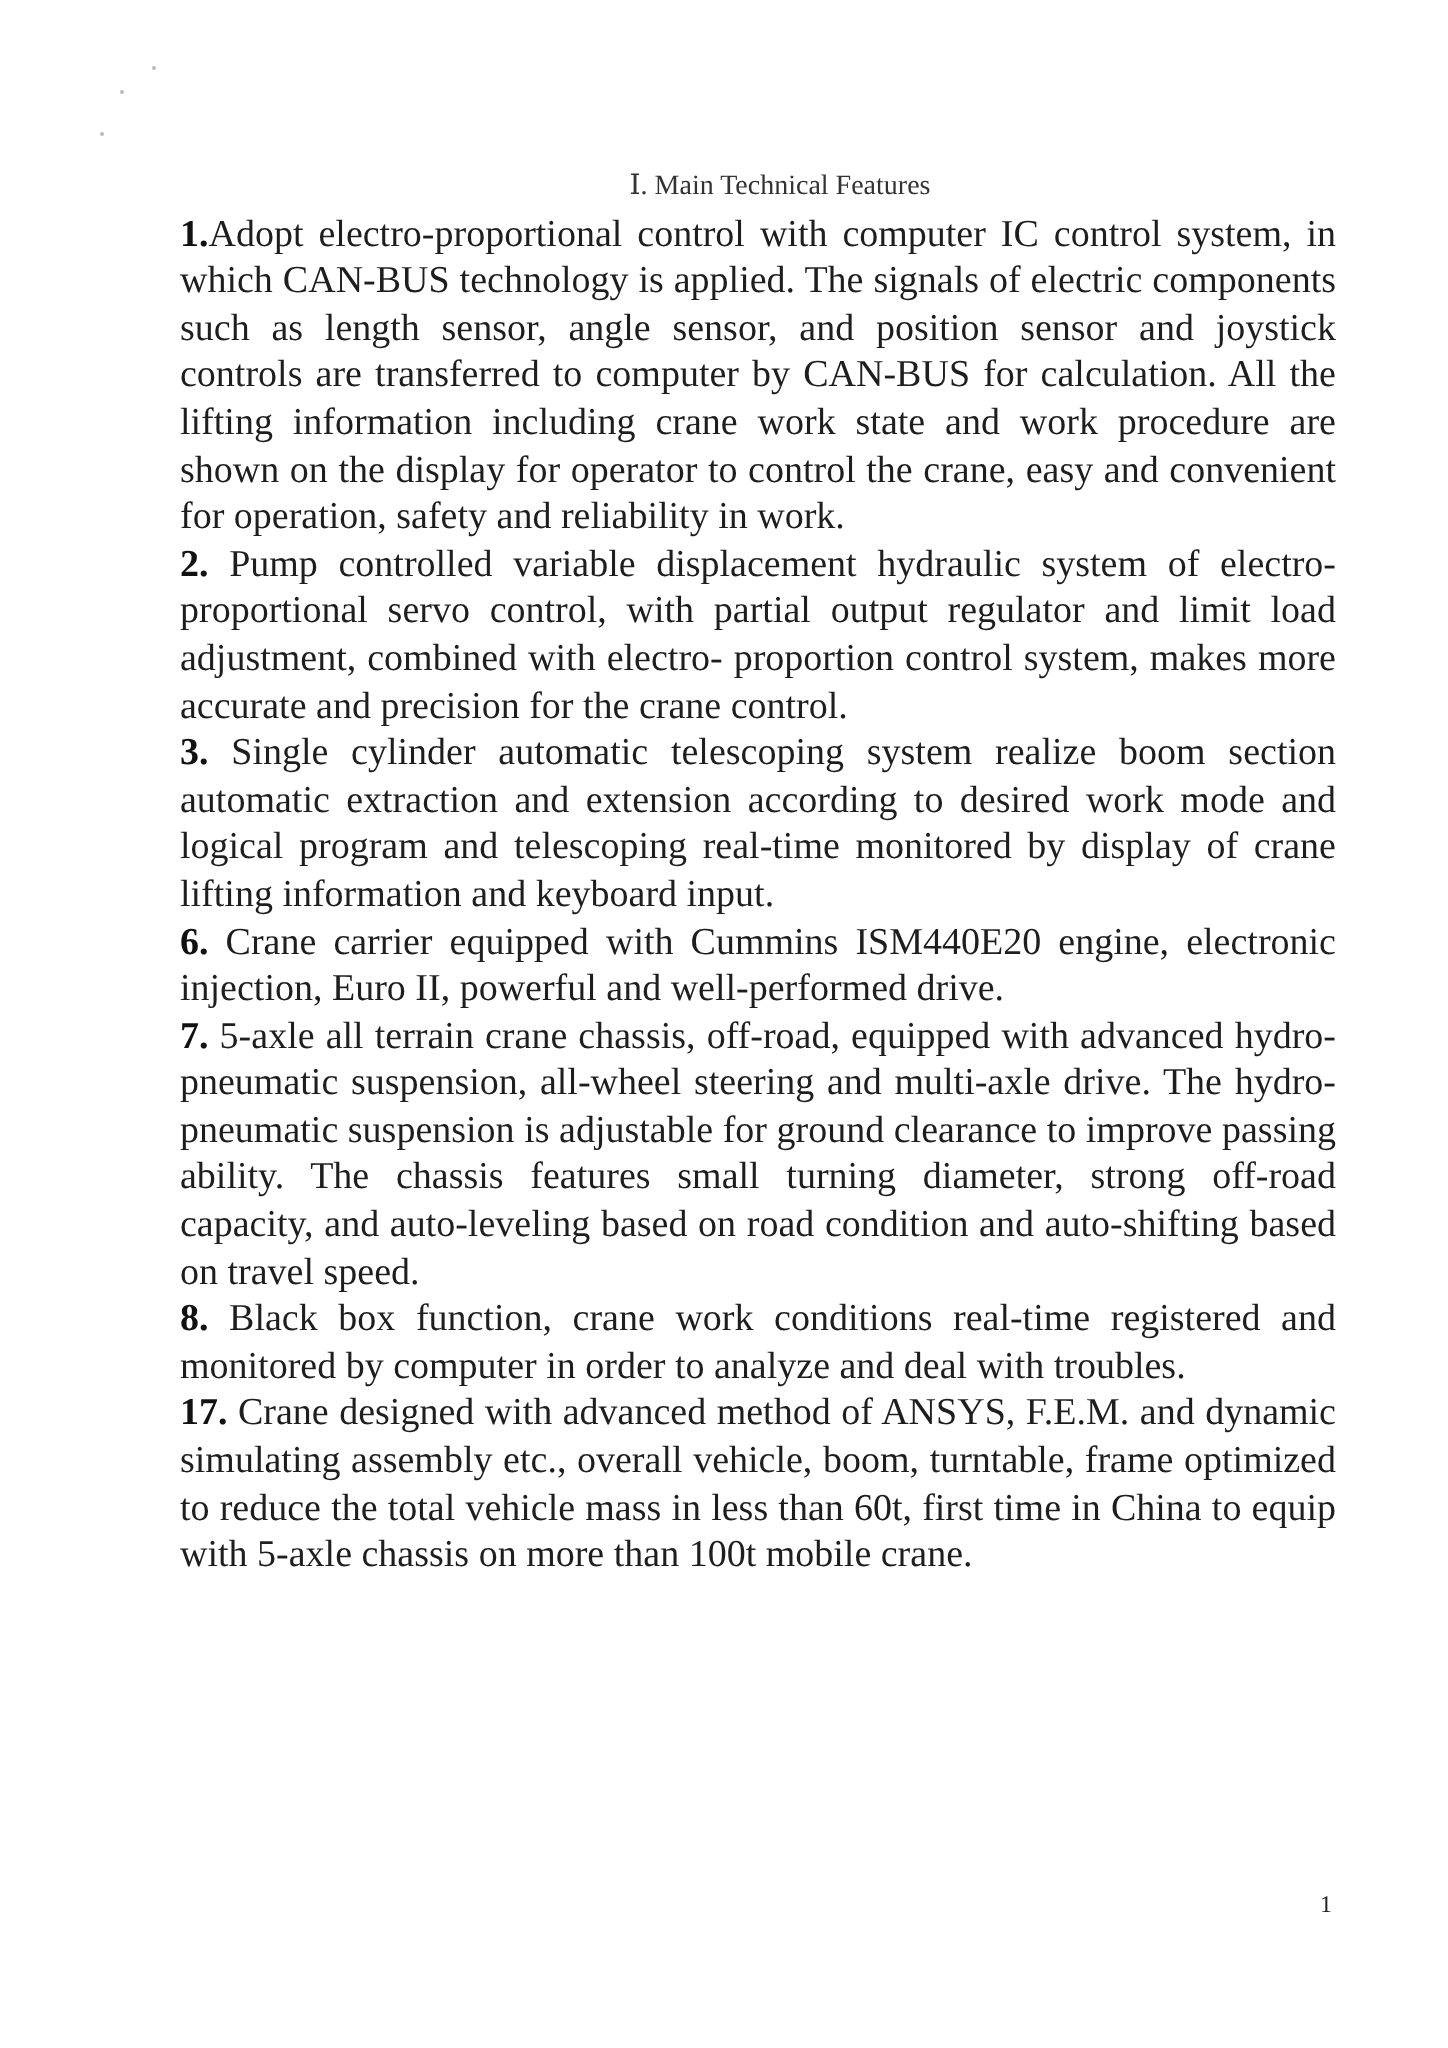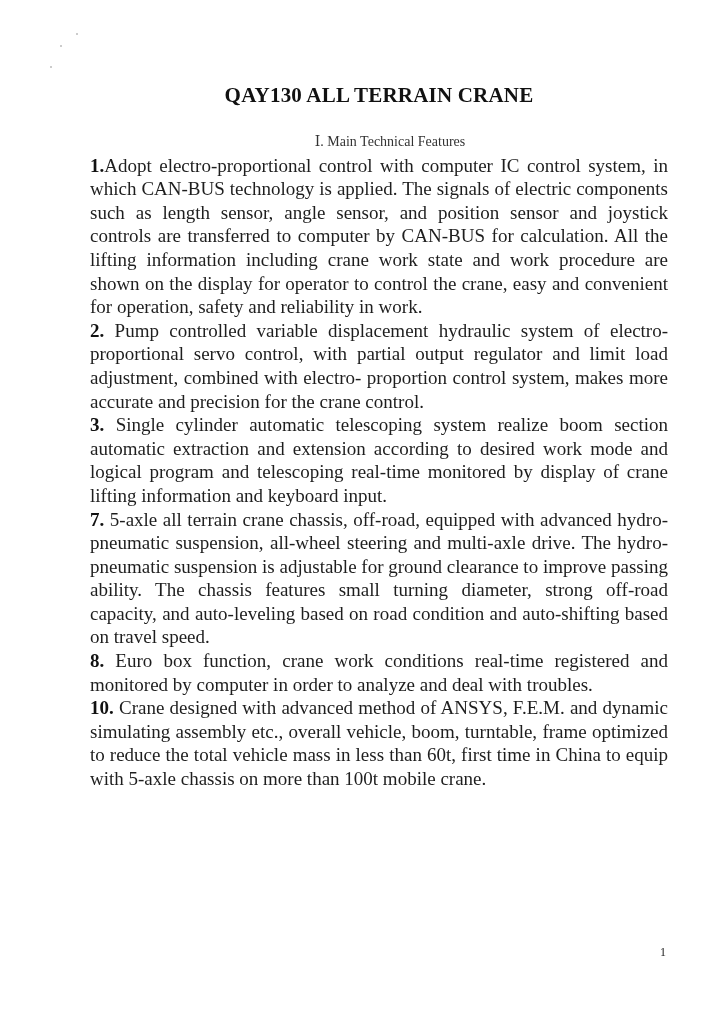--- a/index.html
+++ b/index.html
@@ -64,35 +64,35 @@
     }
   </style>
 </head>
 <body>
 
 <div class="speck" style="left:60px;top:45px;"></div>
 <div class="speck" style="left:50px;top:66px;"></div>
 <div class="speck" style="left:76px;top:33px;"></div>
 
 <div class="page">
-  <h1 class="title">QAY130 ALL TERRAIN CRANE</h1>
 
   <div class="section-heading">Ⅰ. Main Technical Features</div>
 
   <p class="para"><span class="num">1.</span><span>Adopt electro-proportional control with computer IC control system, in which CAN-BUS technology is applied. The signals of electric components such as length sensor, angle sensor, and position sensor and joystick controls are transferred to computer by CAN-BUS for calculation. All the lifting information including crane work state and work procedure are shown on the display for operator to control the crane, easy and convenient for operation, safety and reliability in work.</span></p>
 
   <p class="para"><span class="num">2.</span><span> Pump controlled variable displacement hydraulic system of electro-proportional servo control, with partial output regulator and limit load adjustment, combined with electro- proportion control system, makes more accurate and precision for the crane control.</span></p>
 
   <p class="para"><span class="num">3.</span><span> Single cylinder automatic telescoping system realize boom section automatic extraction and extension according to desired work mode and logical program and telescoping real-time monitored by display of crane lifting information and keyboard input.</span></p>
 
 
 
+  <p class="para"><span class="num">6.</span><span> Crane carrier equipped with Cummins ISM440E20 engine, electronic injection, Euro II, powerful and well-performed drive.</span></p>
 
   <p class="para"><span class="num">7.</span><span> 5-axle all terrain crane chassis, off-road, equipped with advanced hydro-pneumatic suspension, all-wheel steering and multi-axle drive. The hydro-pneumatic suspension is adjustable for ground clearance to improve passing ability. The chassis features small turning diameter, strong off-road capacity, and auto-leveling based on road condition and auto-shifting based on travel speed.</span></p>
 
-  <p class="para"><span class="num">8.</span><span> Euro box function, crane work conditions real-time registered and monitored by computer in order to analyze and deal with troubles.</span></p>
+  <p class="para"><span class="num">8.</span><span> Black box function, crane work conditions real-time registered and monitored by computer in order to analyze and deal with troubles.</span></p>
 
 
-  <p class="para"><span class="num">10.</span><span> Crane designed with advanced method of ANSYS, F.E.M. and dynamic simulating assembly etc., overall vehicle, boom, turntable, frame optimized to reduce the total vehicle mass in less than 60t, first time in China to equip with 5-axle chassis on more than 100t mobile crane.</span></p>
+  <p class="para"><span class="num">17.</span><span> Crane designed with advanced method of ANSYS, F.E.M. and dynamic simulating assembly etc., overall vehicle, boom, turntable, frame optimized to reduce the total vehicle mass in less than 60t, first time in China to equip with 5-axle chassis on more than 100t mobile crane.</span></p>
 
 </div>
 
 <div class="page-number">1</div>
 
 </body></html>

